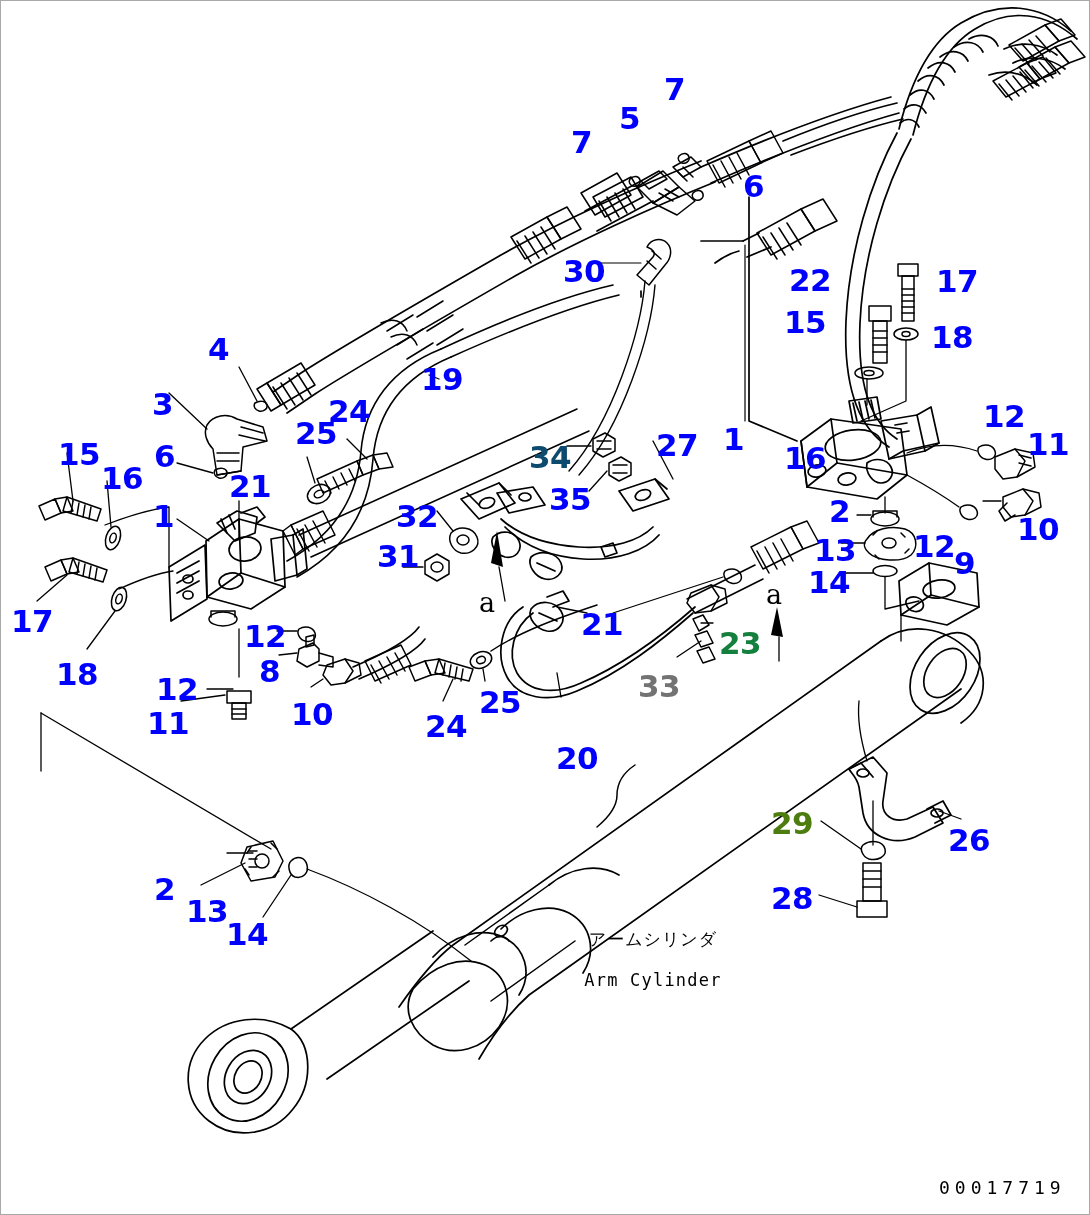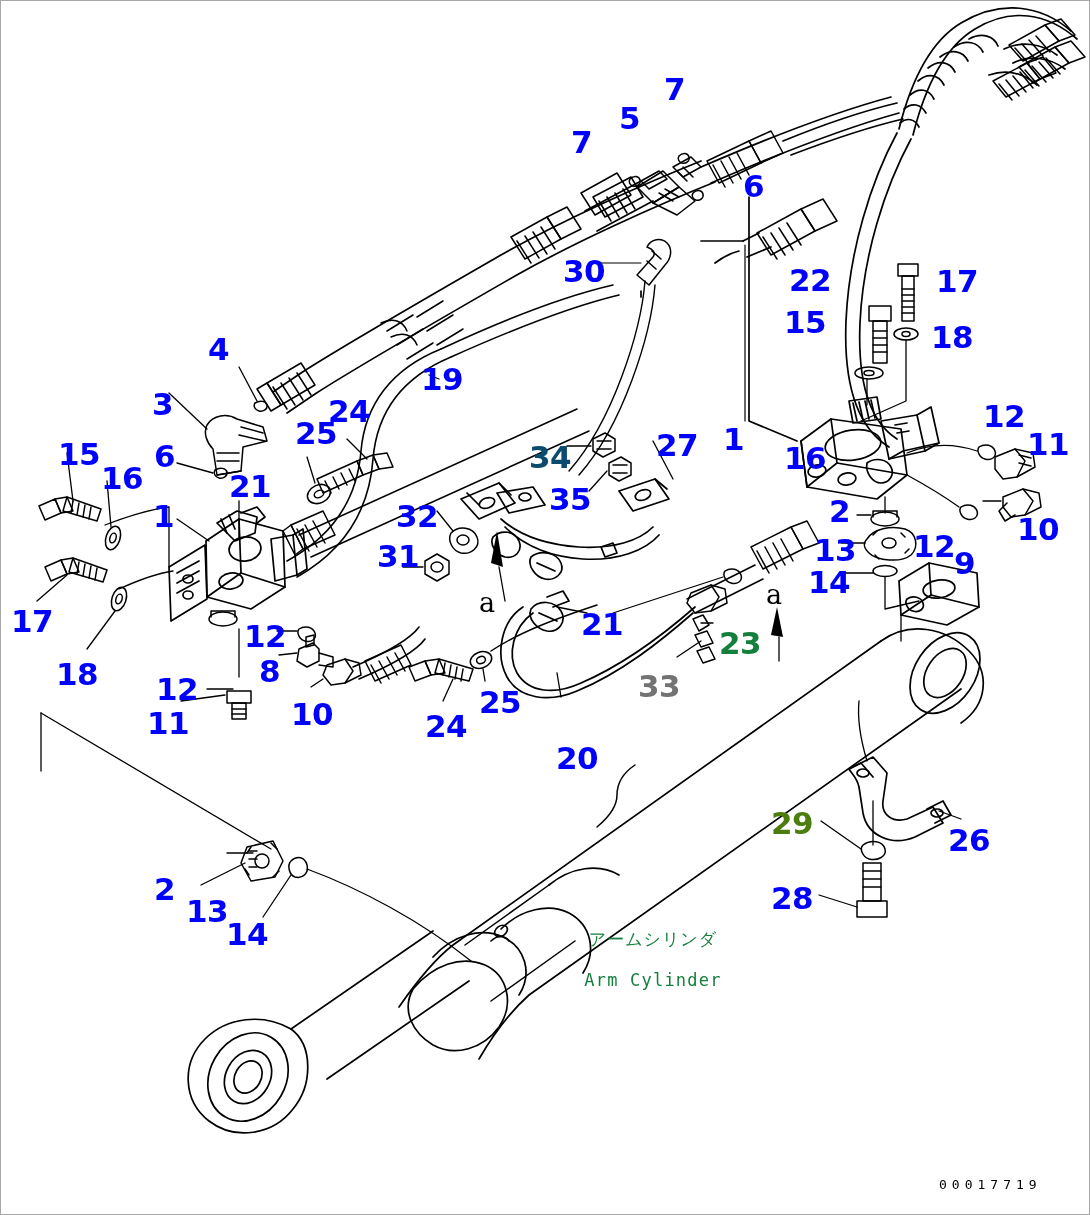--- a/index.html
+++ b/index.html
@@ -50,27 +50,27 @@
     position:absolute;
     color:#000000;
     font-family:"DejaVu Serif","Liberation Serif",serif;
     font-size:27px;
     line-height:27px;
   }
   .drawno{
     position:absolute;
     color:#000000;
     font-family:"DejaVu Sans Mono","Liberation Mono",monospace;
-    font-size:13px;
+    font-size:18px;
     letter-spacing:5px;
     white-space:pre;
   }
   .partlabel{
     position:absolute;
-    color:#15803d;
+    color:#000000;
     text-align:center;
     white-space:pre;
   }
 </style>
 </head>
 <body>
 
 <div id="page">
 
   <svg id="art" viewBox="0 0 1090 1215" xmlns="http://www.w3.org/2000/svg">

